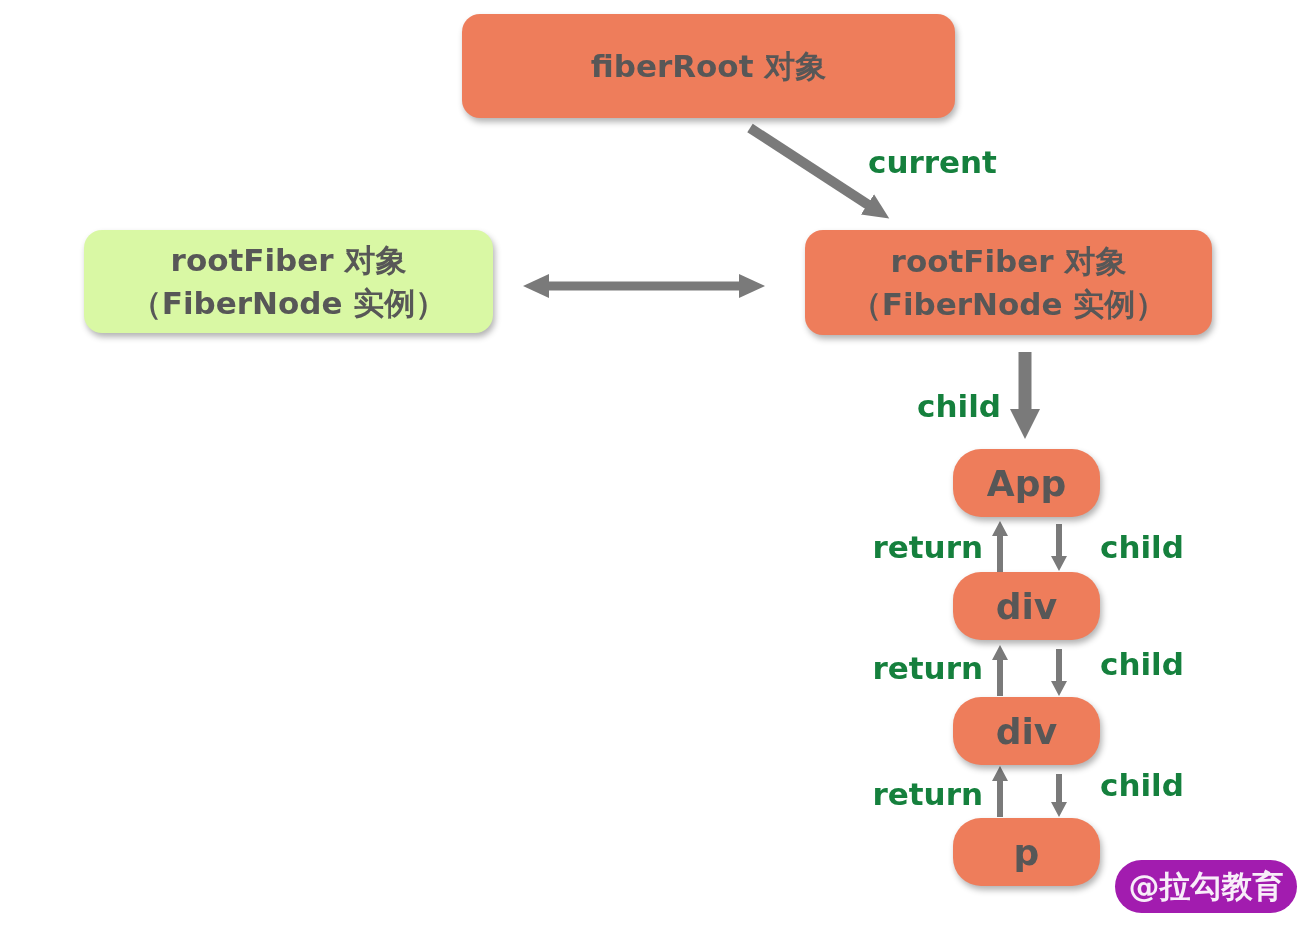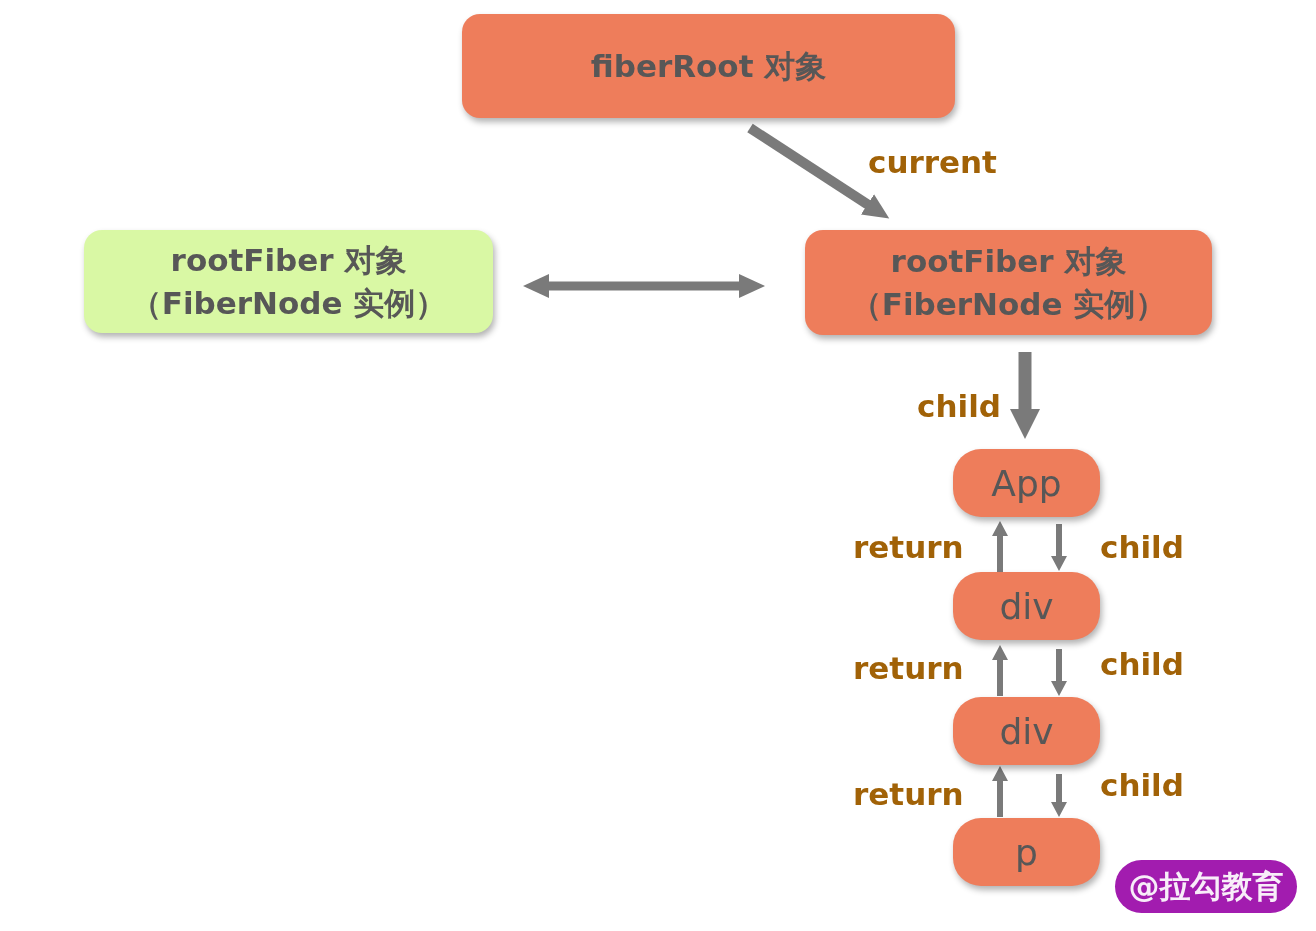--- a/index.html
+++ b/index.html
@@ -21,36 +21,36 @@
     text-align:center;
     box-shadow:2px 4px 6px rgba(0,0,0,0.30);
   }
   .node .l1,.node .l2{display:block;line-height:43px;font-size:31px;white-space:nowrap;}
   #node-fiberroot{left:462px;top:14px;width:493px;height:104px;}
   #node-rootfiber-left{left:84px;top:230px;width:409px;height:103px;background:#d9f8a4;}
   #node-rootfiber-right{left:805px;top:230px;width:407px;height:105px;}
   .small-node{
     position:absolute;left:953px;width:147px;height:68px;
     background:#ee7d5b;border-radius:28px;
-    color:#575757;font-weight:normal;font-size:36px;
+    color:#575757;font-weight:bold;font-size:36px;
     display:flex;align-items:center;justify-content:center;
     box-shadow:2px 4px 6px rgba(0,0,0,0.30);
   }
   #node-app{top:449px;}
   #node-div1{top:572px;}
   #node-div2{top:697px;}
   #node-p{top:818px;}
   .lbl{
-    position:absolute;color:#a16207;font-weight:bold;font-size:31px;
+    position:absolute;color:#15803d;font-weight:bold;font-size:31px;
     line-height:38px;white-space:nowrap;
   }
   #lbl-current{left:868px;top:143px;}
   #lbl-alternate{left:564px;top:234px;}
   #lbl-child-root{left:856px;top:387px;width:145px;text-align:right;}
-  .lbl-return{left:853px;width:130px;text-align:left;}
+  .lbl-return{left:853px;width:130px;text-align:right;}
   .lbl-child{left:1100px;}
   #lbl-return-1{top:528px;}
   #lbl-child-1{top:528px;}
   #lbl-return-2{top:649px;}
   #lbl-child-2{top:645px;}
   #lbl-return-3{top:775px;}
   #lbl-child-3{top:766px;}
   #arrow-layer{position:absolute;left:0;top:0;width:1316px;height:931px;pointer-events:none;}
   #watermark{
     position:absolute;left:1115px;top:860px;width:182px;height:53px;

